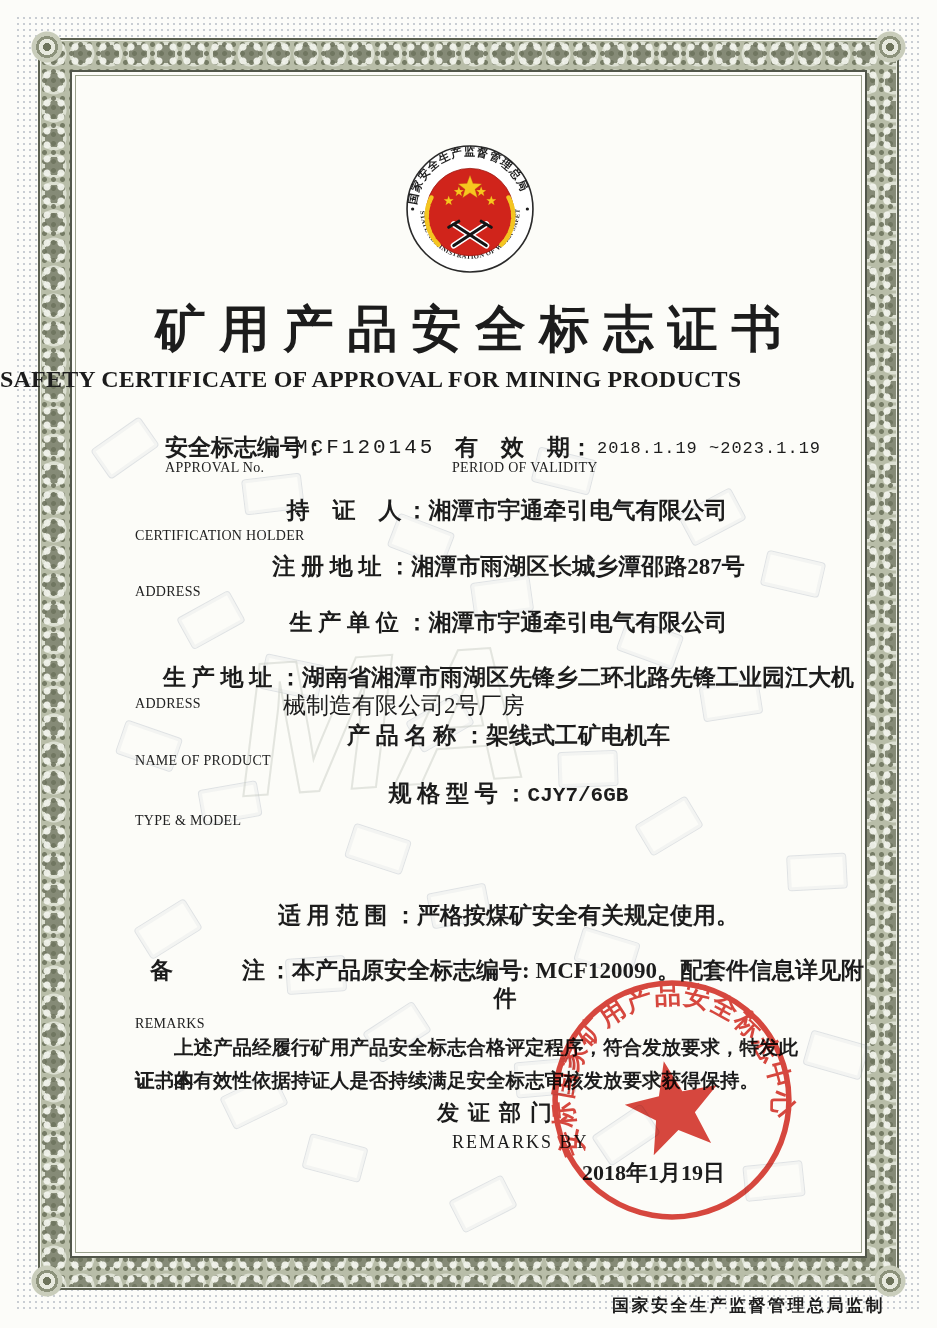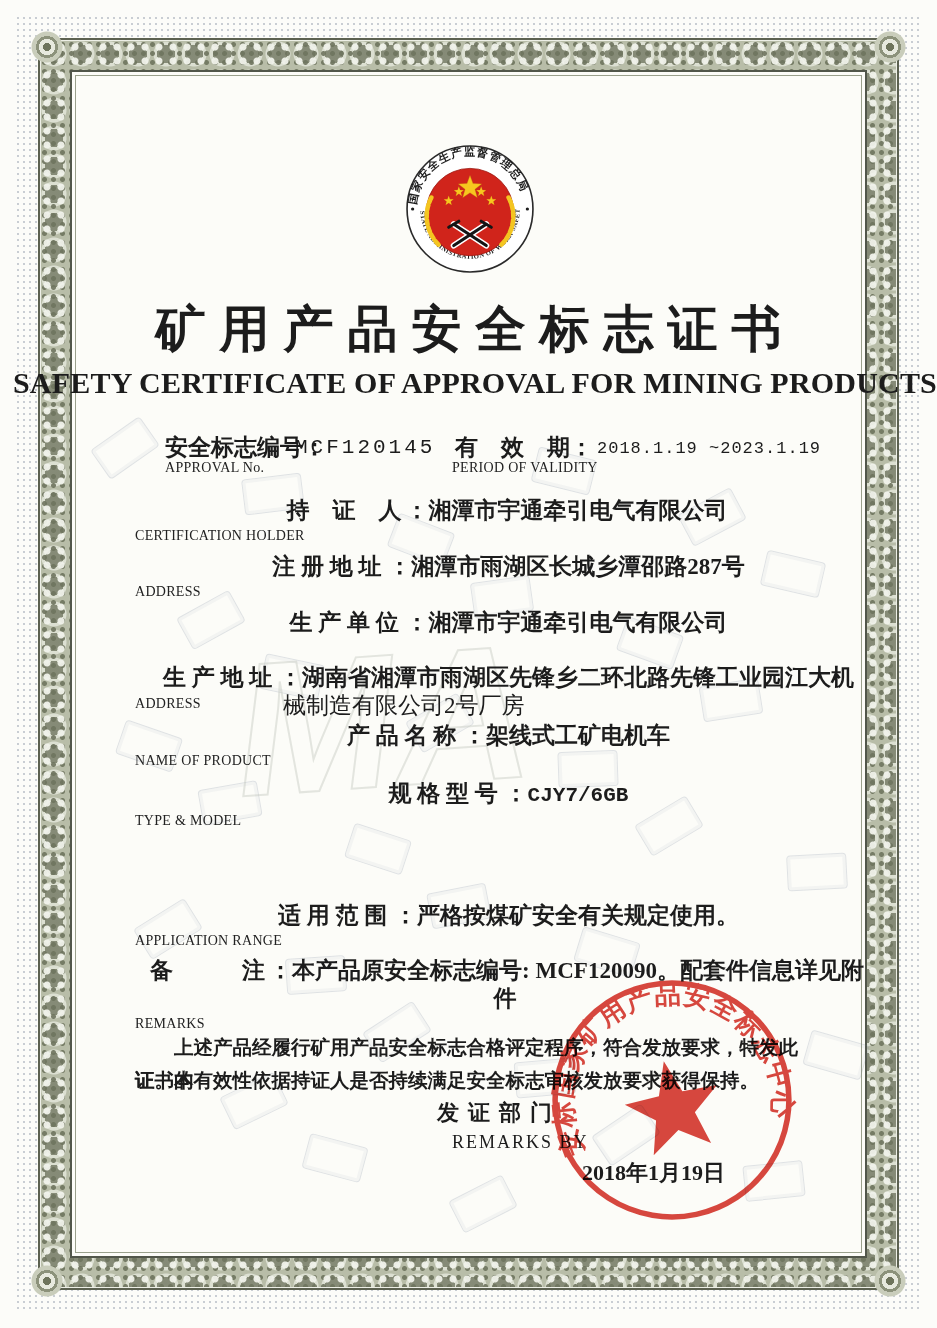--- a/index.html
+++ b/index.html
@@ -22,22 +22,22 @@
   
   .wm-layer{position:absolute;inset:0;z-index:1;pointer-events:none;}
   .wm-tile{position:absolute;width:58px;height:34px;border:1px solid rgba(110,125,150,.20);
            border-radius:4px;box-shadow:inset 0 0 0 3px rgba(110,125,150,.06);}
   .big-wm{position:absolute;left:215px;top:600px;z-index:1;opacity:.45;transform:rotate(-4deg);}
   
   .content{position:absolute;inset:0;z-index:2;}
   .emblem{position:absolute;left:404px;top:143px;}
   .title{position:absolute;left:0;top:296px;width:937px;margin:0;text-align:center;
          font-size:50px;font-weight:bold;letter-spacing:14px;text-indent:14px;}
-  .subtitle{position:absolute;left:0;top:366px;width:937px;text-align:right;
-            font-size:30px;font-weight:bold;letter-spacing:.2px;}
+  .subtitle{position:absolute;left:0;top:366px;width:937px;text-align:left;
+            font-size:24px;font-weight:bold;letter-spacing:.2px;}
   .zh-label{font-size:23px;font-weight:bold;}
   .en-label{font-size:14px;letter-spacing:.3px;color:#222;}
   .mono{font-family:"Liberation Mono","DejaVu Sans Mono",monospace;font-weight:normal;}
   .approval-row{position:absolute;left:165px;top:430px;width:700px;}
   .ap-label{position:absolute;left:0;top:2px;}
   .ap-sub{position:absolute;left:0;top:30px;}
   .ap-value{position:absolute;left:130px;top:6px;font-size:21px;letter-spacing:3px;}
   .vl-label{position:absolute;left:290px;top:2px;}
   .vl-sub{position:absolute;left:287px;top:30px;}
   .vl-value{position:absolute;left:432px;top:9px;font-size:17px;letter-spacing:1px;}
@@ -187,34 +187,34 @@
     <div class="field" style="top:722px">
       <div class="zh"><span class="lab">产 品 名 称</span><span>：</span><span class="val">架线式工矿电机车</span></div>
       <div class="en en-label">NAME OF PRODUCT</div>
     </div>
     <div class="field" style="top:780px">
       <div class="zh"><span class="lab">规 格 型 号</span><span>：</span><span class="val mono" style="font-size:21px">CJY7/6GB</span></div>
       <div class="en en-label">TYPE &amp; MODEL</div>
     </div>
     <div class="field" style="top:902px">
       <div class="zh"><span class="lab">适 用 范 围</span><span>：</span><span class="val">严格按煤矿安全有关规定使用。</span></div>
-      <div class="en en-label">APPLICATION RANGE</div>
     </div>
     <div class="field" style="top:957px">
       <div class="zh"><span class="lab">备　　　注</span><span>：</span><span class="val">本产品原安全标志编号: MCF120090。配套件信息详见附件</span></div>
       <div class="en en-label">REMARKS</div>
     </div>
 
     <div class="statement" style="top:1031px;text-indent:2em;">上述产品经履行矿用产品安全标志合格评定程序，符合发放要求，特发此证。本</div>
     <div class="statement" style="top:1064px;">证书的有效性依据持证人是否持续满足安全标志审核发放要求获得保持。</div>
 
     <div class="issued-label">发证部门</div>
     <div class="issued-sub">REMARKS BY</div>
     <div class="date">2018年1月19日</div>
 
+    <div class="footer">国家安全生产监督管理总局监制</div>
   </div>
 
   <svg class="stamp" width="262" height="262" viewBox="0 0 260 260">
     <g transform="rotate(-12 130 130)">
       <circle cx="130" cy="130" r="116" fill="none" stroke="#d5342b" stroke-width="5.5"></circle>
       <defs>
           <path id="stampArc" d="M 36,168 A 100,100 0 1 1 224,168"></path>
         </defs>
       <text font-size="26" font-weight="bold" fill="#d5342b" letter-spacing="1" font-family="Liberation Serif, serif">
         <textPath href="#stampArc" startOffset="6">安标国家矿用产品安全标志中心</textPath>

